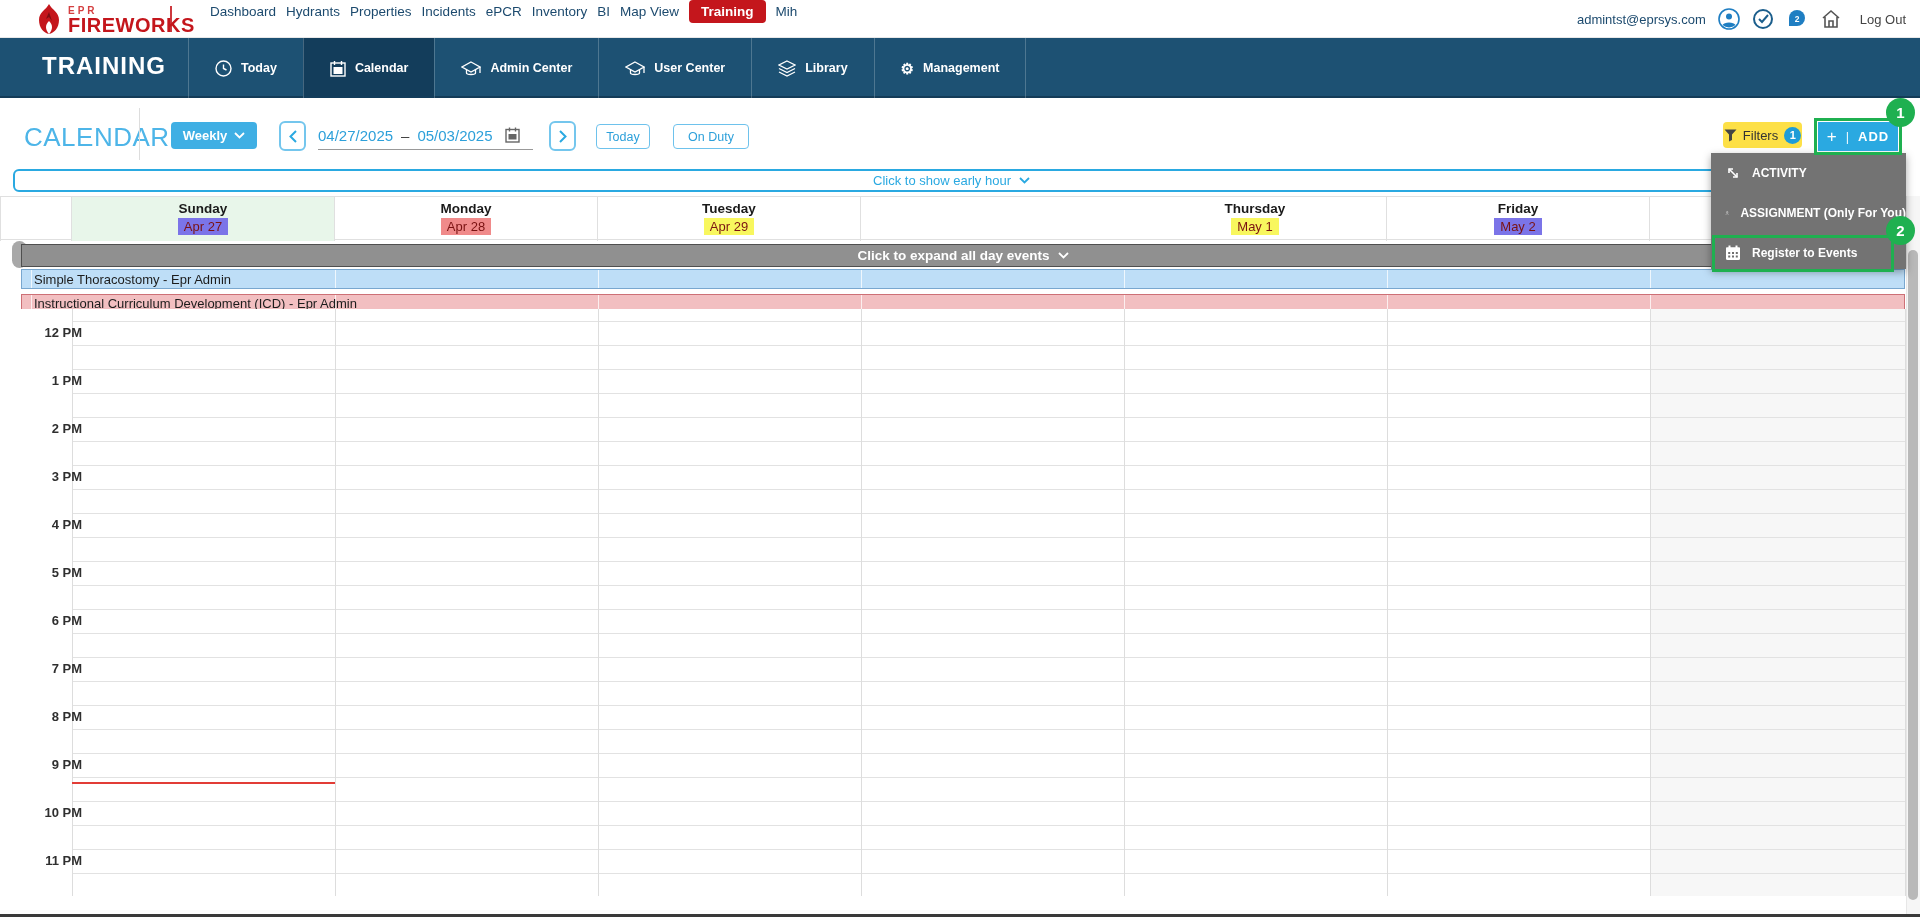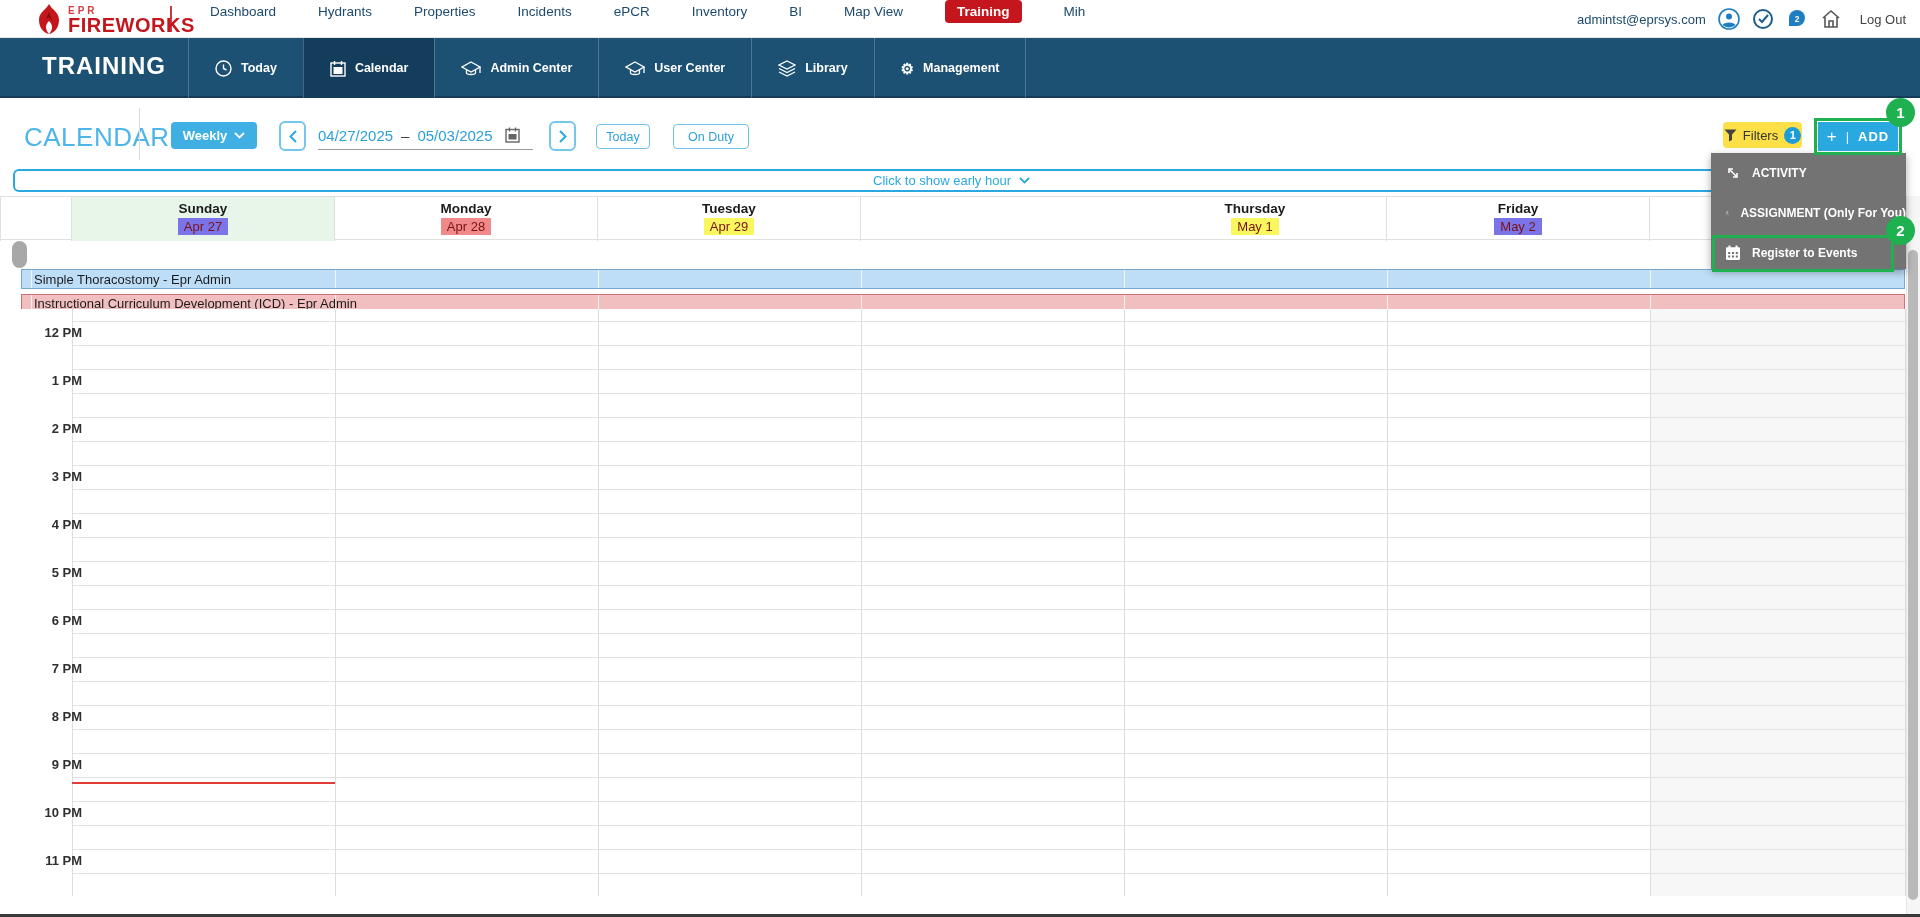--- a/index.html
+++ b/index.html
@@ -9,21 +9,21 @@
     font-family:"Liberation Sans", sans-serif; background:#fff;
   }
   .abs { position:absolute; }
 
   
   .topnav { left:0; top:0; width:1920px; height:38px; background:#fff; border-bottom:1px solid #e8e8e8; }
   .logo-wrap { left:36px; top:2px; height:34px; display:flex; align-items:center; gap:6px; }
   .logo-text-epr { color:#d43f40; font-size:10px; letter-spacing:3px; font-weight:bold; }
   .logo-text-fw { color:#c4161c; font-size:20px; font-weight:bold; letter-spacing:.5px; line-height:16px; }
   .logo-divider { left:170px; top:6px; width:2px; height:26px; background:#c4161c; opacity:.85; }
-  .topnav-items { left:210px; top:0; height:23px; display:flex; align-items:center; gap:42px; }
+  .topnav-items { left:210px; top:0; height:23px; display:flex; align-items:center; gap:10px; }
   .topnav-item { color:#1c4a6e; font-size:13.5px; cursor:pointer; white-space:nowrap; }
   .topnav-item.active { background:#c4161c; color:#fff; padding:4px 12px; border-radius:4px; font-weight:bold; }
   .topnav-right { right:14px; top:0; height:38px; display:flex; align-items:center; gap:12px; }
   .user-email { color:#1c4a6e; font-size:13px; }
   .logout { color:#444; font-size:13px; margin-left:6px; cursor:pointer; }
   .chat-badge { position:relative; width:22px; height:22px; }
 
   
   .modnav { left:0; top:38px; width:1920px; height:60px; background:#1d5173; border-bottom:2px solid #143c58; }
   .mod-title { left:42px; top:14px; color:#fff; font-size:24px; font-weight:bold; letter-spacing:1px; }
@@ -311,20 +311,26 @@
       <span class="day-chip" style="background-color: rgb(248, 247, 94);">May 1</span>
     </div>
     <div class="day-cell" style="left:1387px;width:263px;">
       <div class="day-name">Friday</div>
       <span class="day-chip" style="background-color: rgb(123, 116, 232);">May 2</span>
     </div>
     <div class="day-cell" style="left:1650px;width:255px;"></div>
   </div>
 
   <div class="abs drag-handle"></div>
+  <div class="abs expand-bar">
+    <span>Click to expand all day events</span>
+    <svg width="11" height="7" viewBox="0 0 11 7">
+        <polyline points="1,1 5.5,5.5 10,1" fill="none" stroke="#fff" stroke-width="1.8"></polyline>
+      </svg>
+  </div>
 
   <div class="abs allday-event ev-blue" style="border: 1px solid rgb(121, 167, 207); background-color: rgb(190, 222, 247);">
     <span>Simple Thoracostomy - Epr Admin</span>
   </div>
   <div class="abs allday-event ev-pink" style="border-top: 1px solid rgb(205, 112, 118); border-right: 1px solid rgb(205, 112, 118); border-left: 1px solid rgb(205, 112, 118); border-image: initial; border-bottom: none rgb(205, 112, 118); background-color: rgb(242, 191, 193);">
     <span>Instructional Curriculum Development (ICD) - Epr Admin</span>
   </div>
 
   <div class="abs grid">
     <div class="abs sat-shade"></div>

